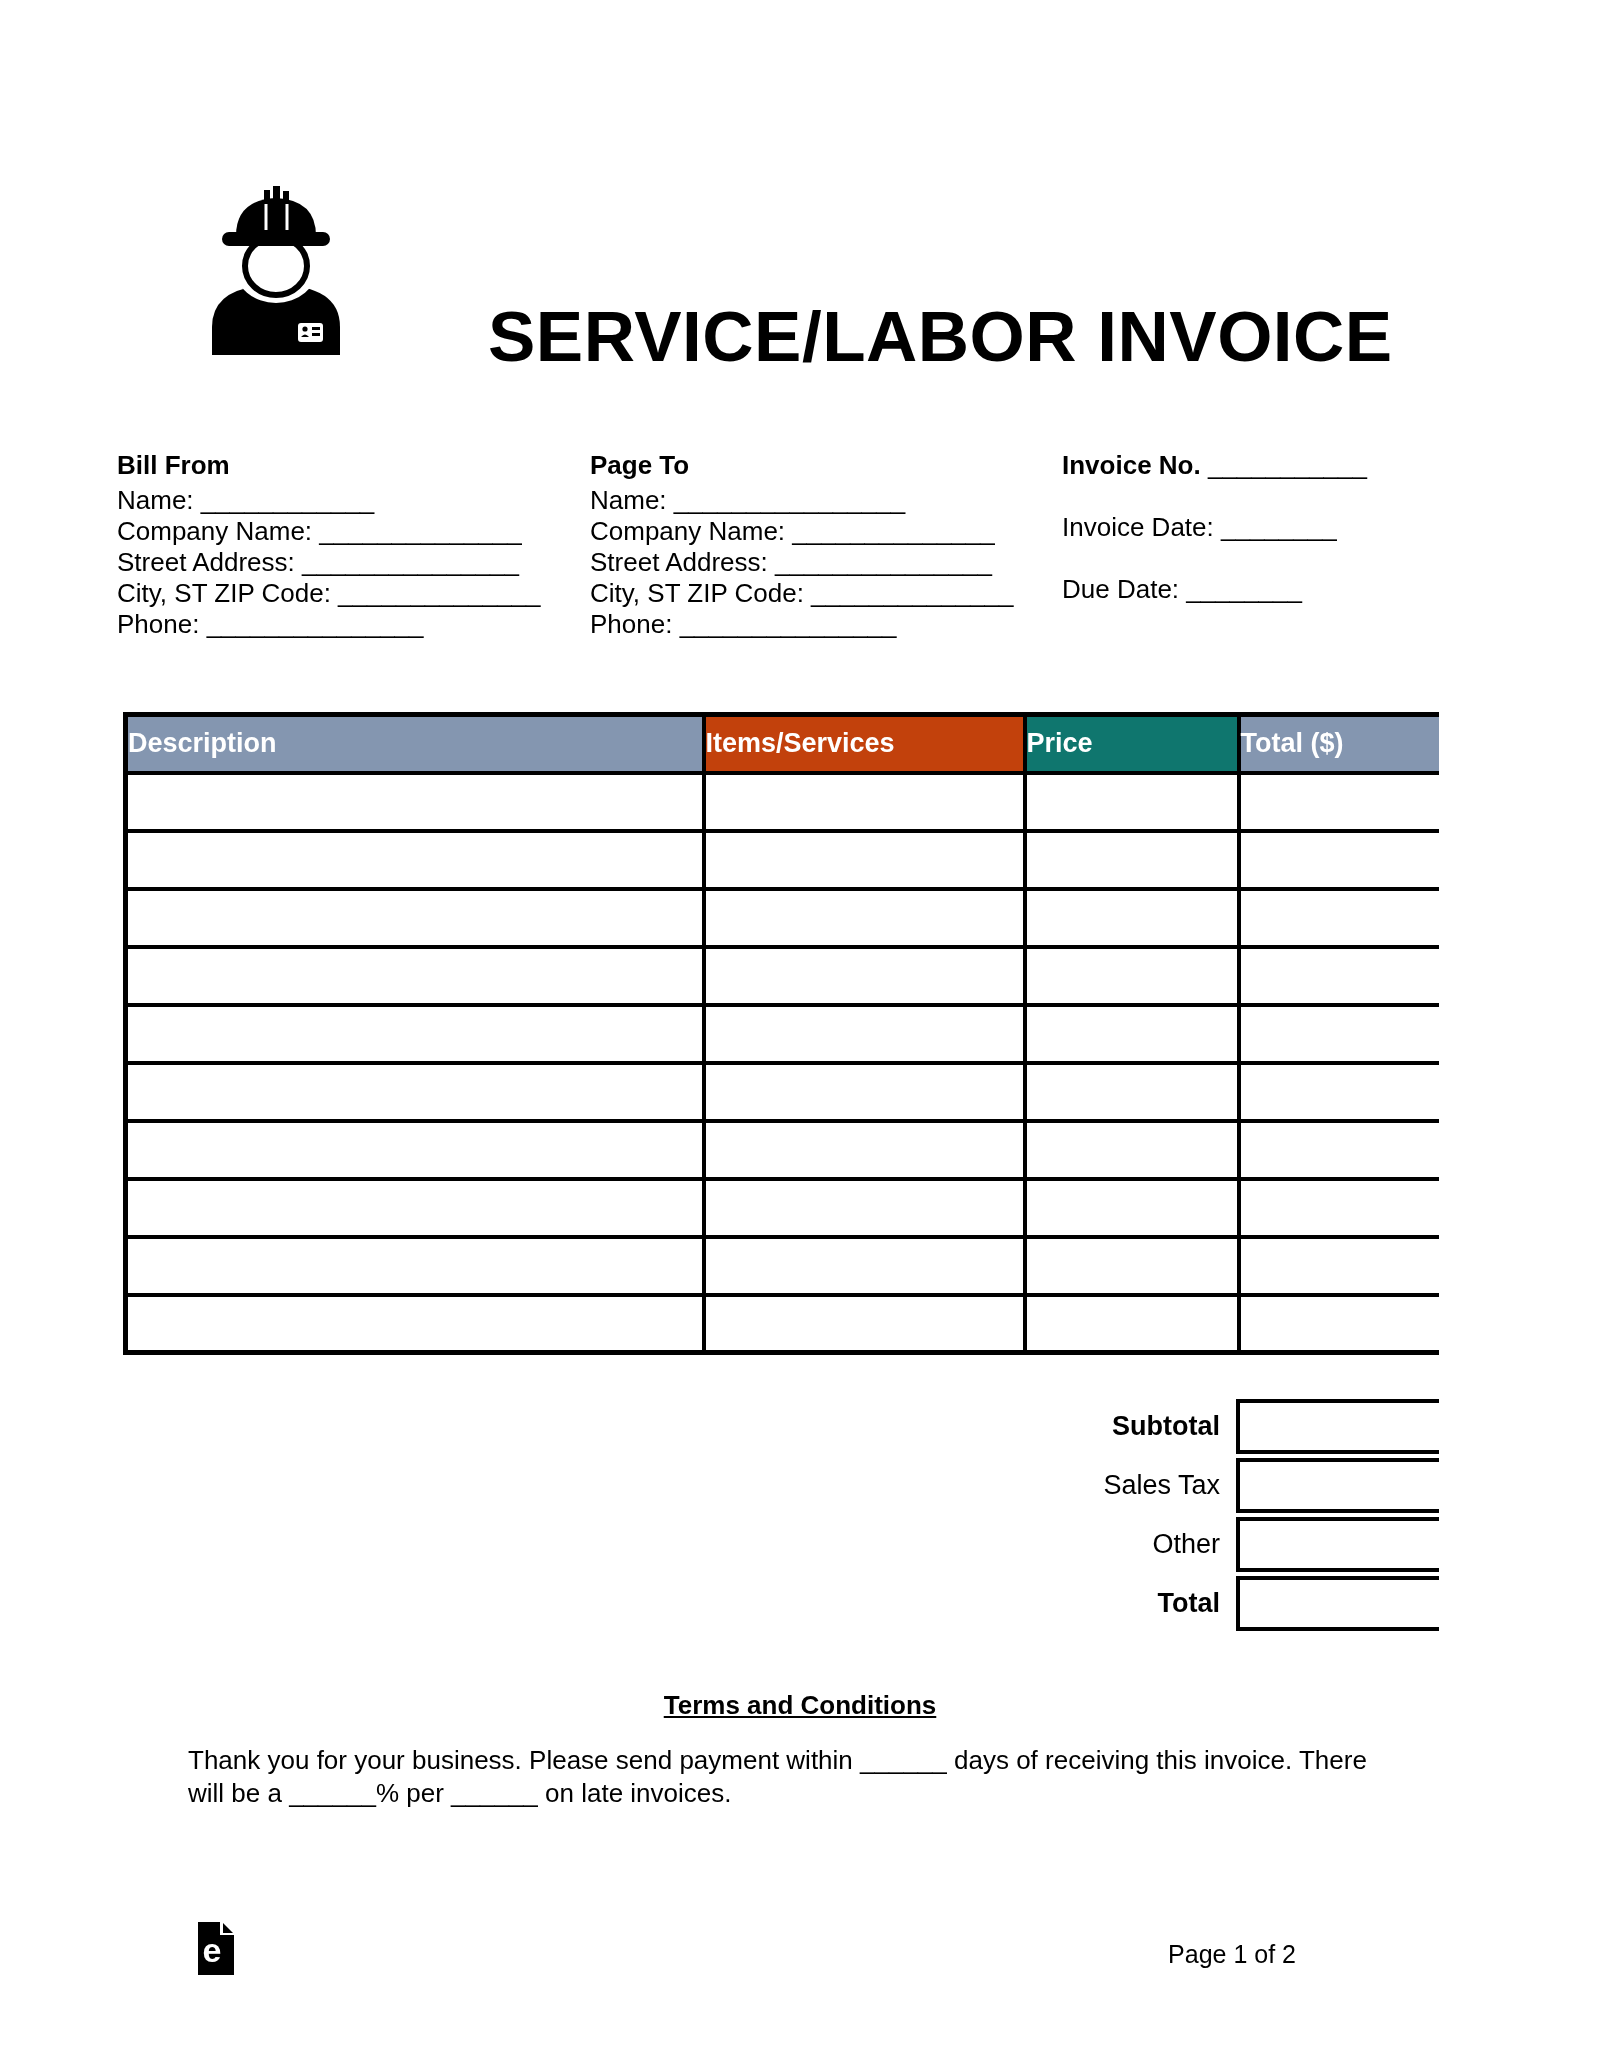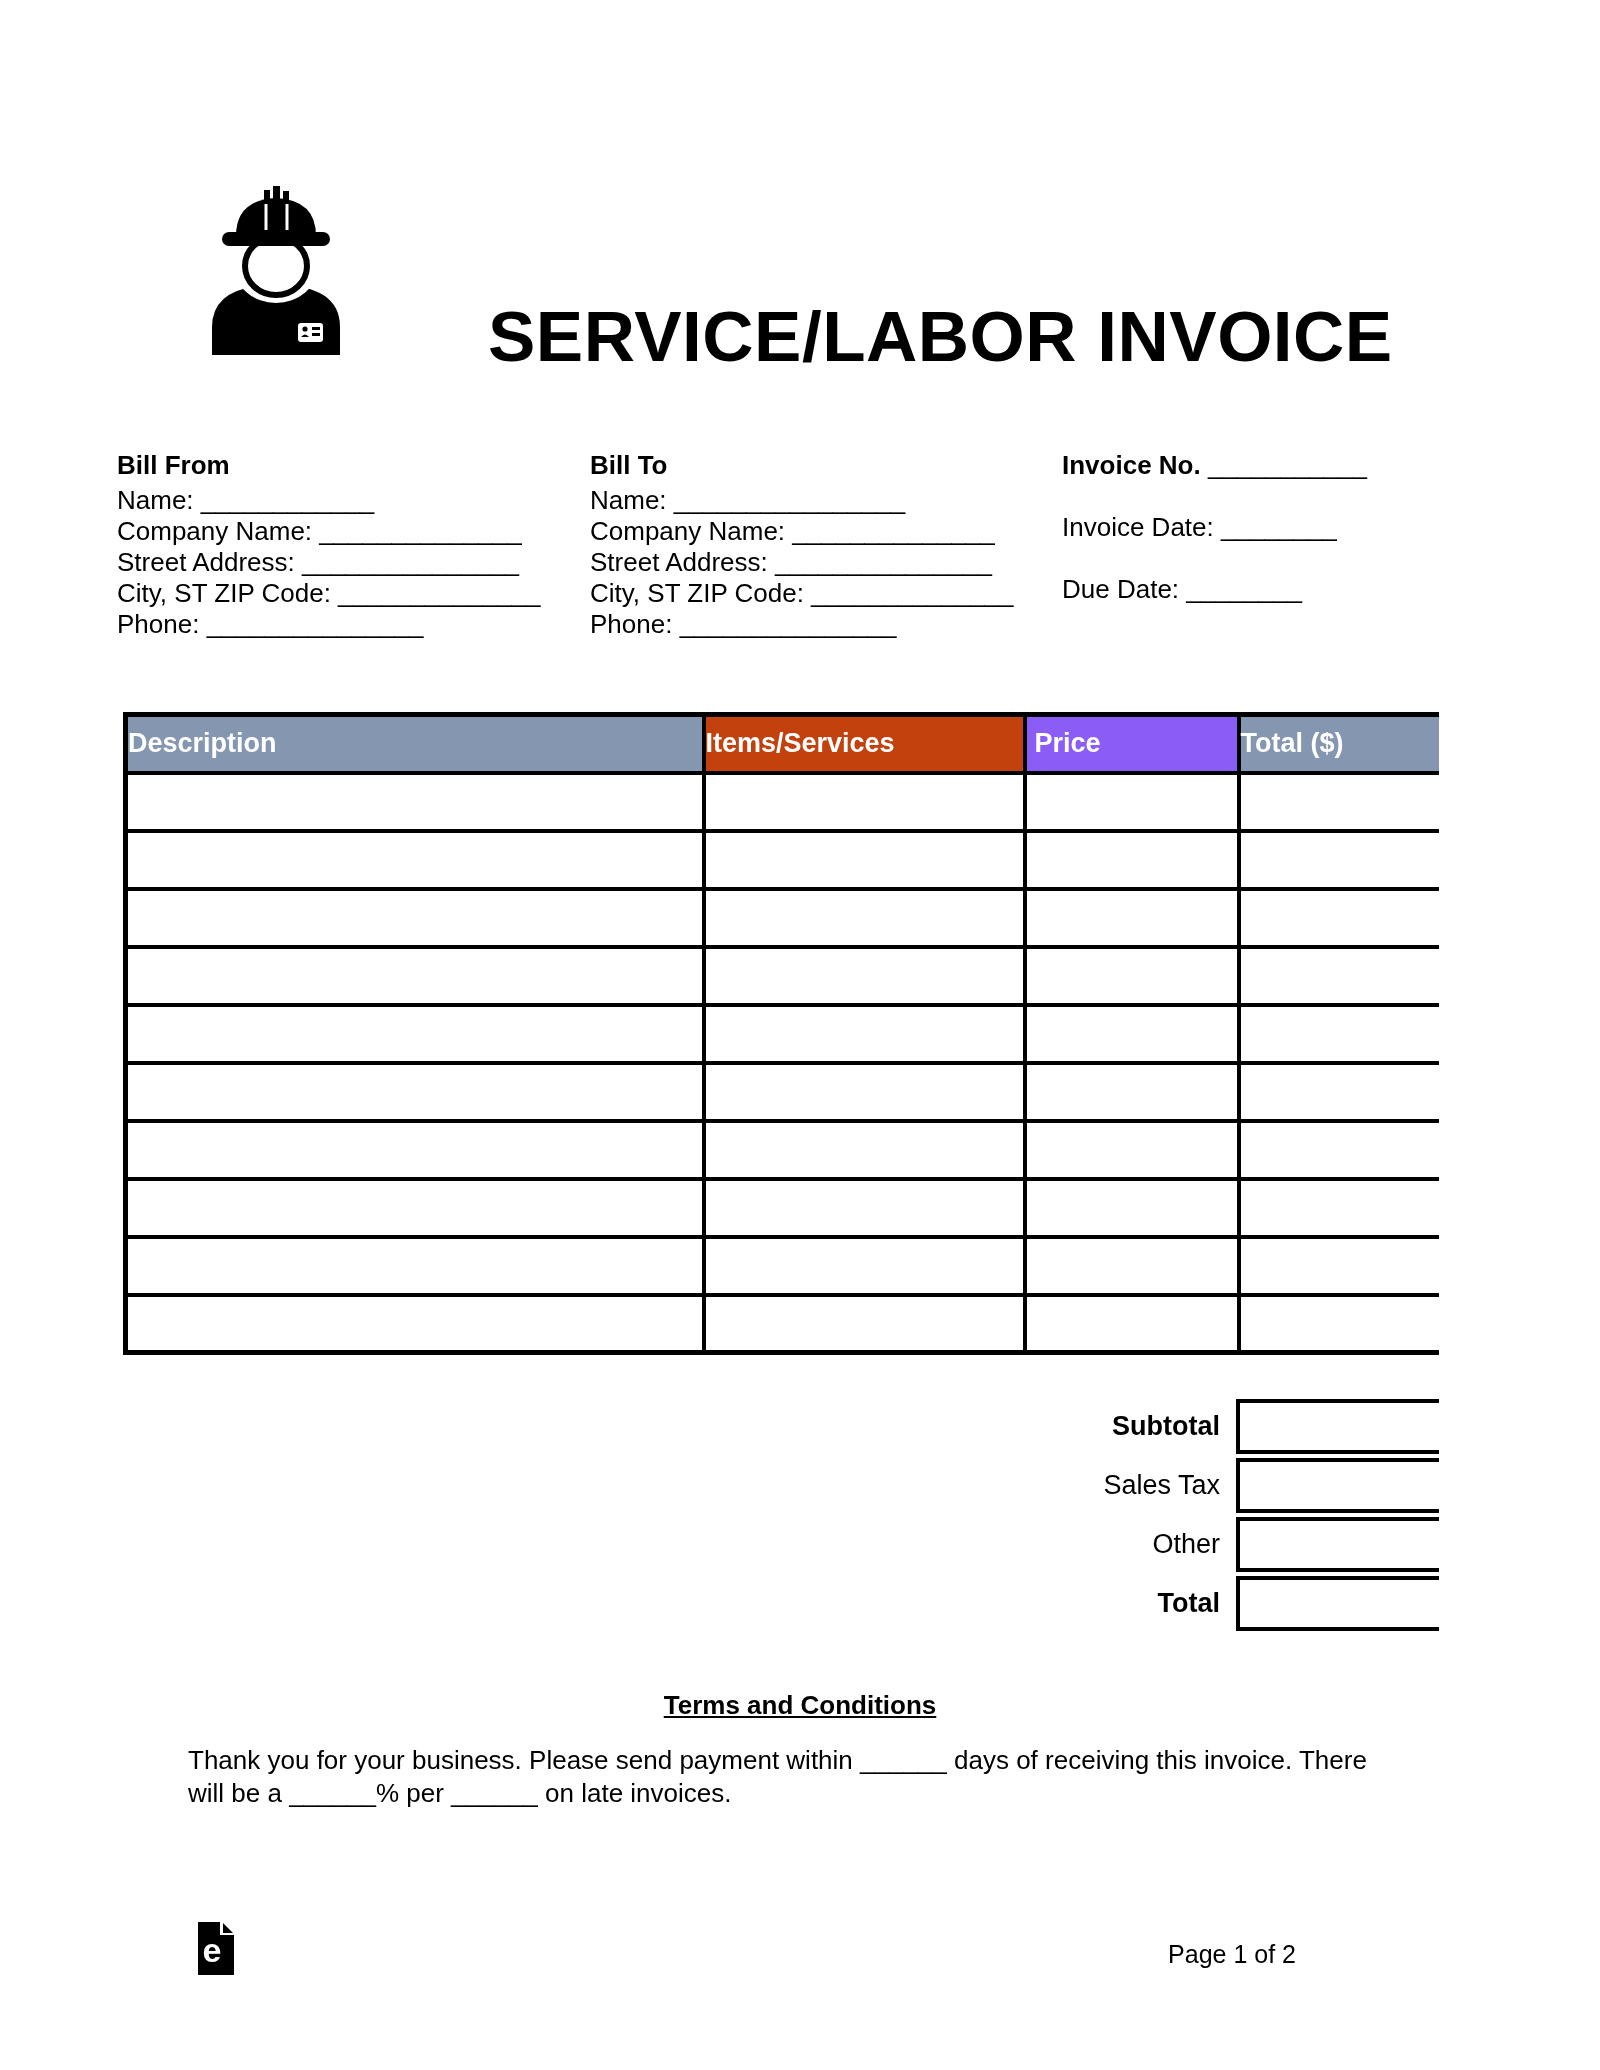--- a/index.html
+++ b/index.html
@@ -95,21 +95,21 @@
   <div class="info-col col-from">
     <div class="heading">Bill From</div>
     <div>Name: ____________</div>
     <div>Company Name: ______________</div>
     <div>Street Address: _______________</div>
     <div>City, ST ZIP Code: ______________</div>
     <div>Phone: _______________</div>
   </div>
 
   <div class="info-col col-to">
-    <div class="heading">Bill To</div>
+    <div class="heading">Page To</div>
     <div>Name: ________________</div>
     <div>Company Name: ______________</div>
     <div>Street Address: _______________</div>
     <div>City, ST ZIP Code: ______________</div>
     <div>Phone: _______________</div>
   </div>
 
   <div class="info-col col-meta">
     <div><span class="bold">Invoice No.</span><span> ___________</span></div>
     <div class="meta-line">Invoice Date: ________</div>
@@ -120,21 +120,21 @@
     <colgroup>
       <col style="width:578px">
         <col style="width:321px">
         <col style="width:214px">
         <col style="width:241px">
     </colgroup>
     <thead>
       <tr>
         <th style="background: rgb(132, 150, 176);">Description</th>
         <th style="background: #c2410c;">Items/Services</th>
-        <th style="background: #8b5cf6; padding-left: 8px;">Price</th>
+        <th style="background: #0f766e;">Price</th>
         <th style="background: rgb(132, 150, 176);">Total ($)</th>
       </tr>
     </thead>
     <tbody>
         <tr>
           <td></td>
           <td></td>
           <td></td>
           <td></td>
         </tr>

